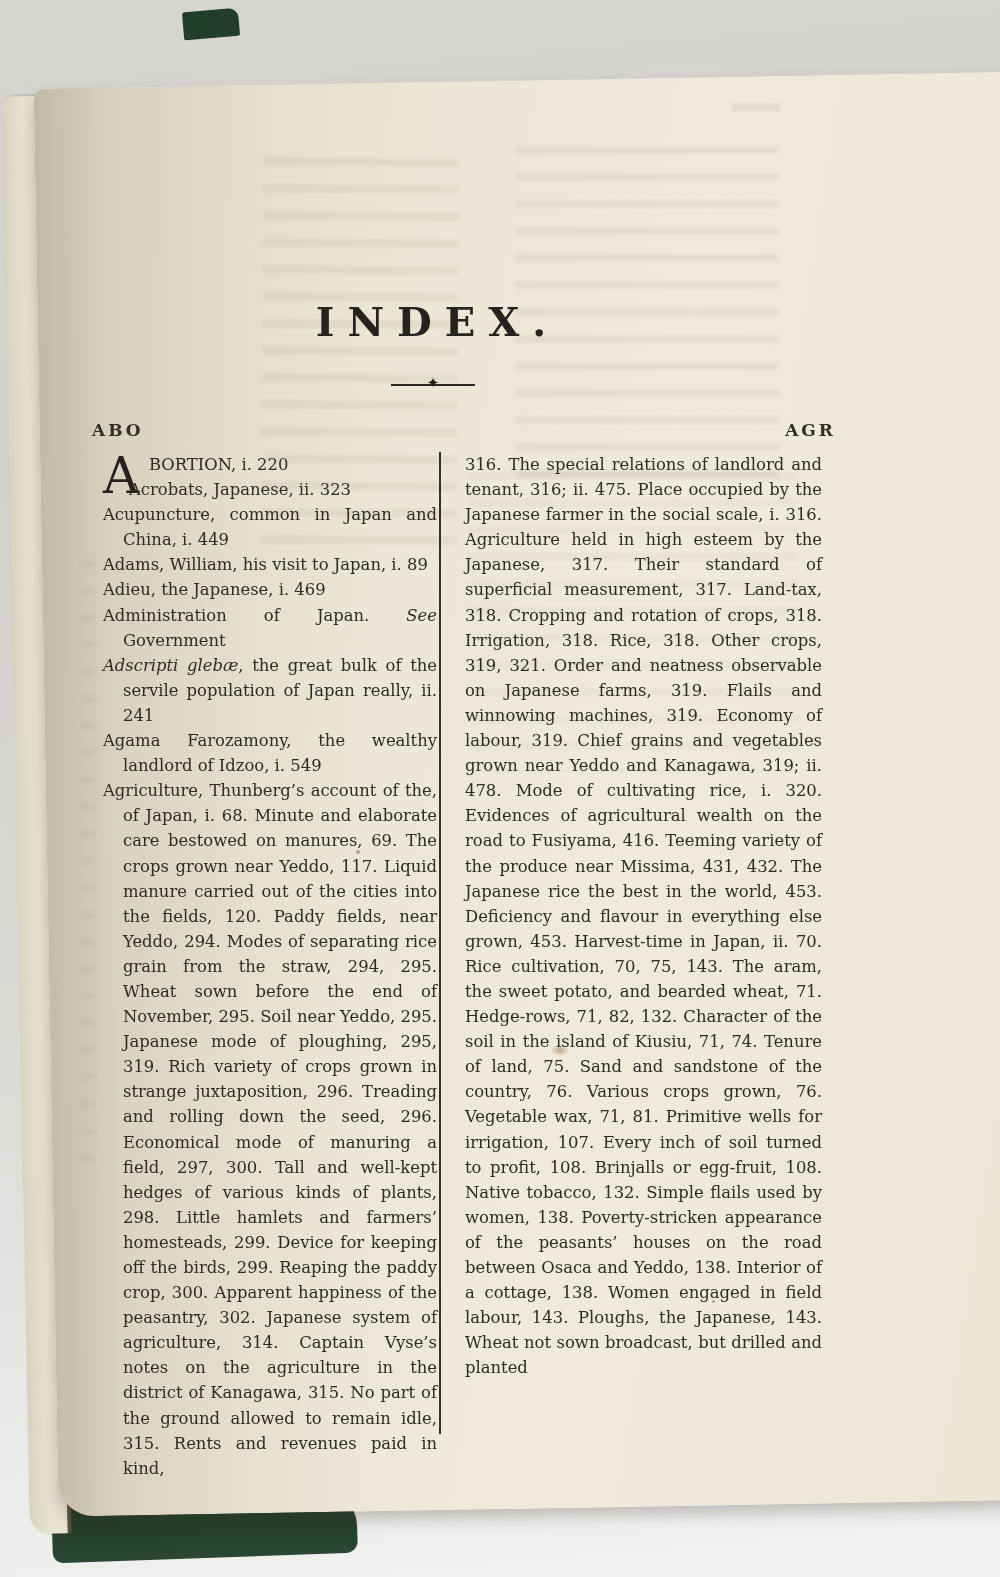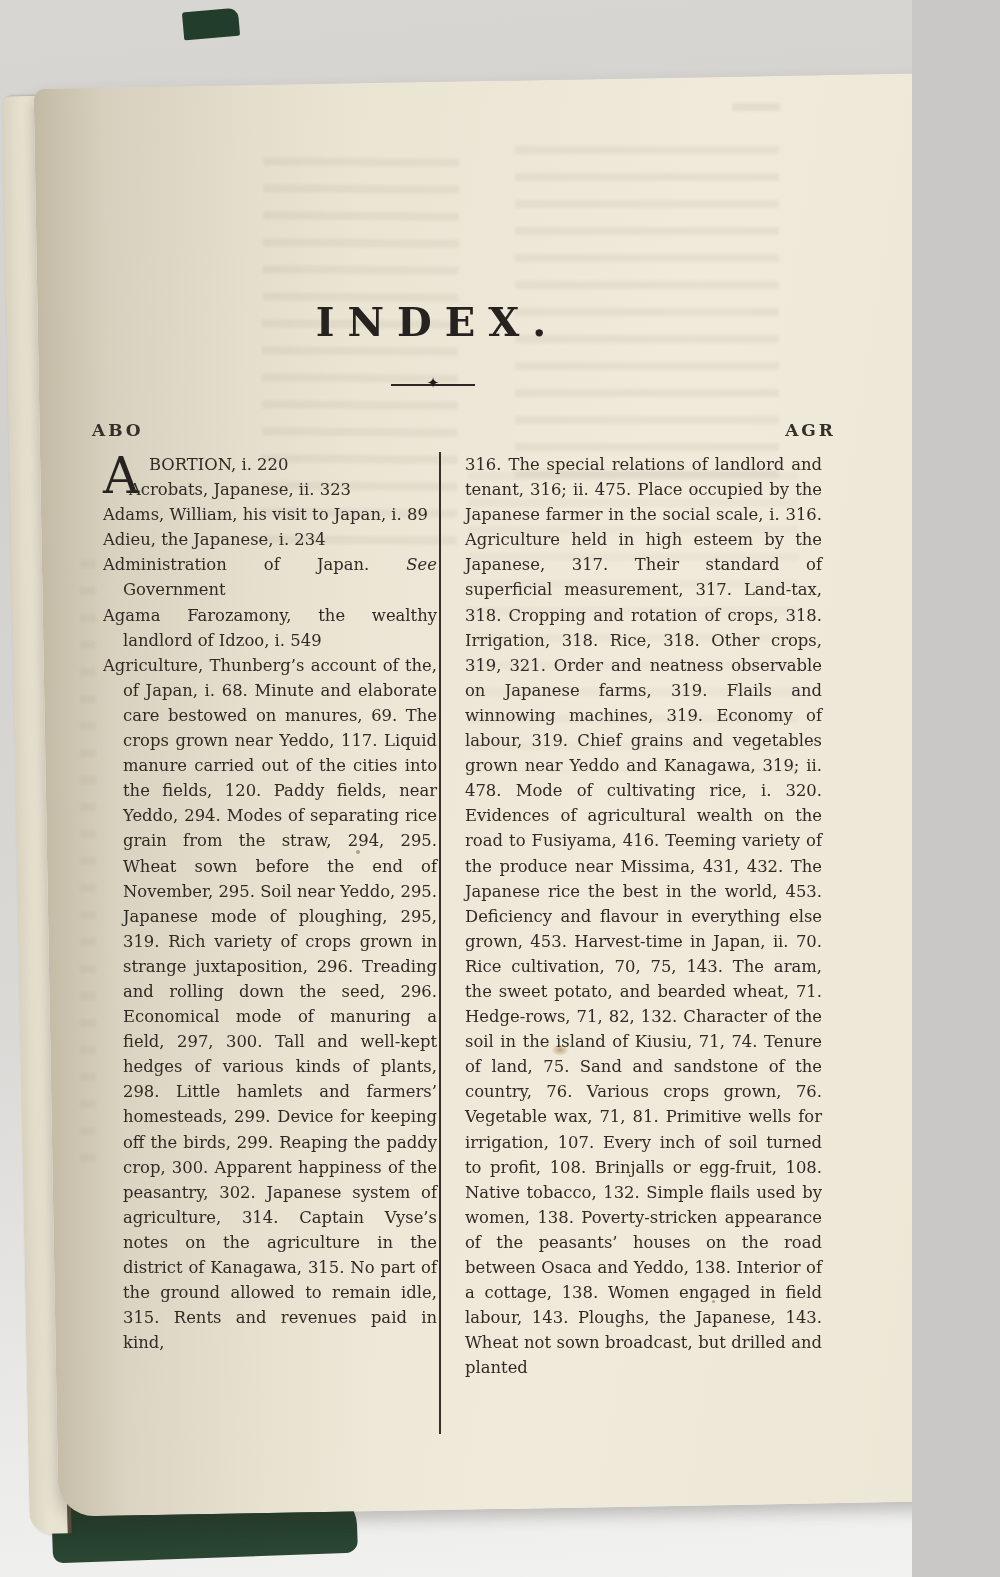--- a/index.html
+++ b/index.html
@@ -1,20 +1,19 @@
 <!DOCTYPE html>
 <html><head>
 <meta charset="utf-8">
 <style>
   html,body { margin:0; padding:0; background:#c9c8c6; }
   .photo {
-    position:relative; width:896px; height:1577px; overflow:hidden;
+    position:relative; width:1000px; height:1577px; overflow:hidden;
     background:linear-gradient(175deg,#d8d6d3 0%,#d3d1ce 28%,#dbd9d6 62%,#ebebe9 88%,#f2f2f0 100%);
     font-family:"DejaVu Serif", serif;
-    padding-left:16px;
   }
   
   .cover-top    { position:absolute; left:183px; top:10px;  width:56px;  height:28px; background:#223d2b; border-radius:3px 10px 2px 2px; transform:rotate(-5deg); z-index:5; }
   .cover-bottom { position:absolute; left:52px;  top:1496px; width:305px; height:62px; background:linear-gradient(180deg,#1e3725,#2b4733); transform:rotate(-2deg); border-radius:4px 34px 12px 10px; z-index:5; }
   .prev-page {
     position:absolute; left:16px; top:96px; width:38px; height:1438px;
     background:linear-gradient(90deg,#d9d2bf,#e9e3d2 55%);
     border-right:4px solid #57503e; border-radius:8px 0 0 22px;
     transform:rotate(-1.1deg); box-shadow:2px 0 3px rgba(60,50,30,.45); z-index:6;
   }
@@ -95,23 +94,25 @@
 
     <div class="headers">
       <div class="header-left">ABO</div>
       <div class="header-right">AGR</div>
     </div>
 
     <div class="columns">
       <div class="col-left">
           <p class="entry first"><span class="dropcap">A</span><span>BORTION, i. 220</span></p>
           <p class="entry"><span>Acrobats, Japanese, ii. 323</span></p>
+          <p class="entry"><span>Acupuncture, common in Japan and China, i. 449</span></p>
           <p class="entry"><span>Adams, William, his visit to Japan, i. 89</span></p>
-          <p class="entry"><span>Adieu, the Japanese, i. 234</span></p>
+          <p class="entry"><span>Adieu, the Japanese, i. 469</span></p>
           <p class="entry"><span>Administration of Japan.  </span><span class="it">See</span><span> Government</span></p>
+          <p class="entry"><span class="it">Adscripti glebæ</span><span>, the great bulk of the servile population of Japan really, ii. 241</span></p>
           <p class="entry"><span>Agama Farozamony, the wealthy landlord of Idzoo, i. 549</span></p>
           <p class="entry"><span>Agriculture, Thunberg’s account of the, of Japan, i. 68.  Minute and elaborate care bestowed on manures, 69.  The crops grown near Yeddo, 117.  Liquid manure carried out of the cities into the fields, 120.  Paddy fields, near Yeddo, 294.  Modes of separating rice grain from the straw, 294, 295.  Wheat sown before the end of November, 295.  Soil near Yeddo, 295.  Japanese mode of ploughing, 295, 319.  Rich variety of crops grown in strange juxtaposition, 296.  Treading and rolling down the seed, 296.  Economical mode of manuring a field, 297, 300.  Tall and well-kept hedges of various kinds of plants, 298.  Little hamlets and farmers’ homesteads, 299.  Device for keeping off the birds, 299.  Reaping the paddy crop, 300.  Apparent happiness of the peasantry, 302.  Japanese system of agriculture, 314.  Captain Vyse’s notes on the agriculture in the district of Kanagawa, 315.  No part of the ground allowed to remain idle, 315.  Rents and revenues paid in kind,</span></p>
         </div>
       <div class="vrule"></div>
       <div class="col-right">316.  The special relations of landlord and tenant, 316; ii. 475.  Place occupied by the Japanese farmer in the social scale, i. 316.  Agriculture held in high esteem by the Japanese, 317.  Their standard of superficial measurement, 317.  Land-tax, 318.  Cropping and rotation of crops, 318.  Irrigation, 318.  Rice, 318.  Other crops, 319, 321.  Order and neatness observable on Japanese farms, 319.  Flails and winnowing machines, 319.  Economy of labour, 319.  Chief grains and vegetables grown near Yeddo and Kanagawa, 319; ii. 478.  Mode of cultivating rice, i. 320.  Evidences of agricultural wealth on the road to Fusiyama, 416.  Teeming variety of the produce near Missima, 431, 432.  The Japanese rice the best in the world, 453.  Deficiency and flavour in everything else grown, 453.  Harvest-time in Japan, ii. 70.  Rice cultivation, 70, 75, 143.  The aram, the sweet potato, and bearded wheat, 71.  Hedge-rows, 71, 82, 132.  Character of the soil in the island of Kiusiu, 71, 74.  Tenure of land, 75.  Sand and sandstone of the country, 76.  Various crops grown, 76.  Vegetable wax, 71, 81.  Primitive wells for irrigation, 107.  Every inch of soil turned to profit, 108.  Brinjalls or egg-fruit, 108.  Native tobacco, 132.  Simple flails used by women, 138.  Poverty-stricken appearance of the peasants’ houses on the road between Osaca and Yeddo, 138.  Interior of a cottage, 138.  Women engaged in field labour, 143.  Ploughs, the Japanese, 143.  Wheat not sown broadcast, but drilled and planted</div>
     </div>
   </div>
 
 </div>
 

